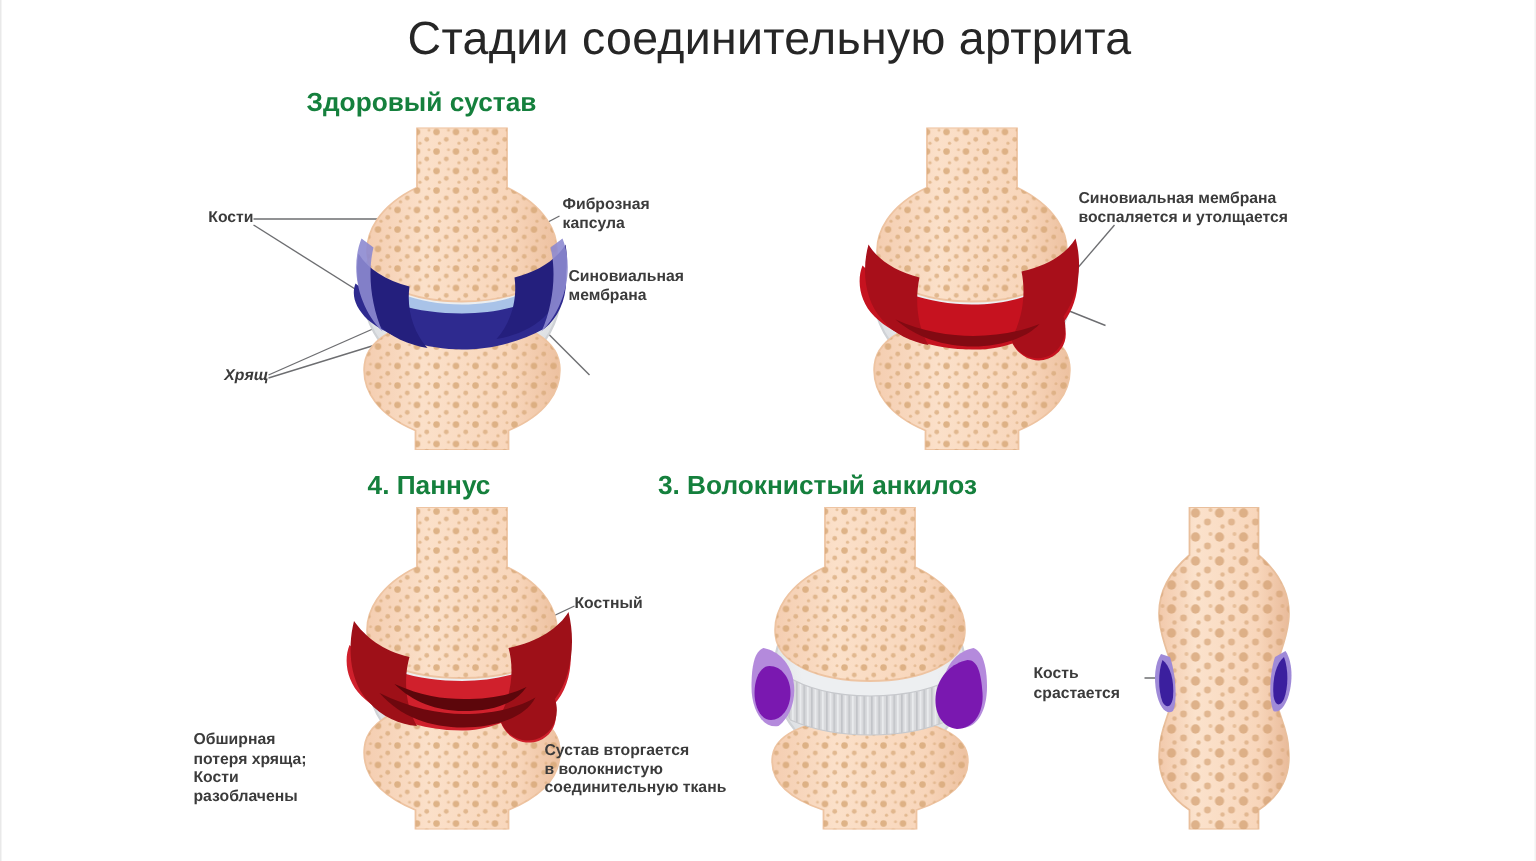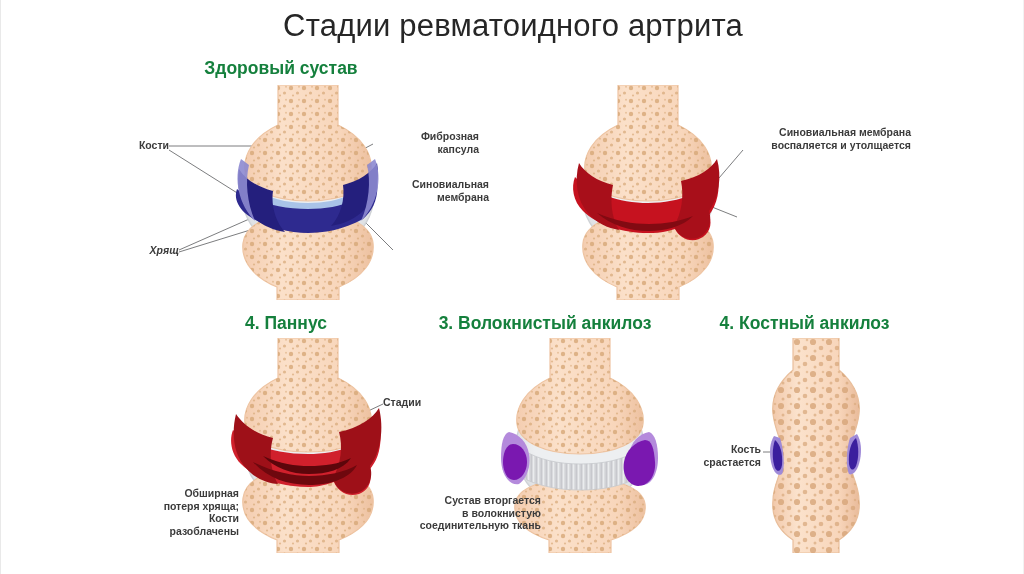--- a/index.html
+++ b/index.html
@@ -36,31 +36,31 @@
   .fig svg{display:block;}
 
   .note{
     position:absolute;
     font-size:10.5px;
     font-weight:700;
     line-height:12.6px;
     color:#3b3b3b;
     white-space:pre-line;
   }
-  .note.c{text-align:right;}
+  .note.c{text-align:left;}
   .note.l{text-align:left;}
   .note.r{text-align:right;}
   .leaders{position:absolute;left:0;top:0;width:1024px;height:574px;pointer-events:none;}
 </style>
 </head>
 <body>
 
 <div id="slide">
 
-  <div class="page-title">Стадии ревматоидного артрита</div>
+  <div class="page-title">Стадии соединительную артрита</div>
 
   <svg class="leaders" viewBox="0 0 1024 574">
     <g stroke="#6d6e71" stroke-width="0.9" fill="none">
 
       <line x1="168" y1="146" x2="286" y2="146"></line>
       <line x1="168" y1="150" x2="268" y2="213"></line>
 
       <line x1="178" y1="250" x2="280" y2="205"></line>
       <line x1="178" y1="252" x2="288" y2="218"></line>
 
@@ -205,21 +205,21 @@
       <path d="M85,128 C122,128 148,142 150,160 C152,178 140,192 116,202 L116,215 L54,215 L54,202 C30,192 18,178 20,160 C22,142 48,128 85,128 Z" fill="url(#speck3)" opacity=".95"></path>
 
       <path d="M10,92 C26,108 56,116 85,116 C116,116 144,106 156,86 C160,104 156,122 146,132 C150,142 146,152 136,156 C124,160 114,152 111,144 C100,148 92,149 85,149 C58,149 32,140 18,126 C8,116 6,102 10,92 Z" fill="#d0202c"></path>
       <path d="M116,94 C136,90 150,80 156,70 C161,90 158,114 147,128 C151,140 145,152 134,155 C122,158 112,150 110,140 C118,126 120,108 116,94 Z" fill="#9e1018"></path>
       <path d="M50,100 C32,96 20,86 13,76 C8,96 11,118 23,130 C31,140 44,145 55,146 C47,132 46,114 50,100 Z" fill="#9e1018"></path>
       <path d="M30,124 C50,134 70,138 86,138 C104,138 122,134 134,127 C126,142 104,147 86,147 C64,147 44,140 30,124 Z" fill="#6e080e"></path>
       <path d="M40,118 C58,126 72,128 86,128 C102,128 116,126 128,120 C120,132 104,136 86,136 C68,136 52,130 40,118 Z" fill="#5c060b"></path>
     </svg>
   </div>
 
-  <div class="note l" style="left:382px;top:396px;width:70px;">Стадии</div>
+  <div class="note l" style="left:382px;top:396px;width:70px;">Костный</div>
   <div class="note c" style="left:128px;top:487px;width:110px;">Обширная
 потеря хряща;
 Кости
 разоблачены</div>
 
   <div class="panel" style="left:404px;top:313px;width:280px;height:240px;">
     <div class="panel-title">3. Волокнистый анкилоз</div>
   </div>
 
   <div class="fig" style="left:494px;top:338px;">
@@ -260,23 +260,20 @@
 
       <path d="M154,94 C144,96 136,104 134,116 C132,130 137,142 146,147 C156,148 163,136 163,120 C163,106 160,96 154,94 Z" fill="#b48adc"></path>
       <path d="M150,102 C140,104 131,112 129,124 C127,137 133,147 143,148 C154,148 161,137 160,124 C159,111 157,102 150,102 Z" fill="#7a18b0"></path>
     </svg>
   </div>
 
   <div class="note c" style="left:362px;top:494px;width:178px;">Сустав вторгается
 в волокнистую
 соединительную ткань</div>
 
-  <div class="panel" style="left:686px;top:313px;width:235px;height:240px;">
-    <div class="panel-title">4. Костный анкилоз</div>
-  </div>
 
   <div class="fig" style="left:760px;top:338px;">
     <svg width="110" height="215" viewBox="0 0 110 215">
       <defs>
         <linearGradient id="boneG5" x1="0" y1="0" x2="1" y2="0">
           <stop offset="0%" stop-color="#f2c9ab"></stop>
           <stop offset="28%" stop-color="#fbe2cc"></stop>
           <stop offset="76%" stop-color="#f8d6bb"></stop>
           <stop offset="100%" stop-color="#e9bb9a"></stop>
         </linearGradient>

